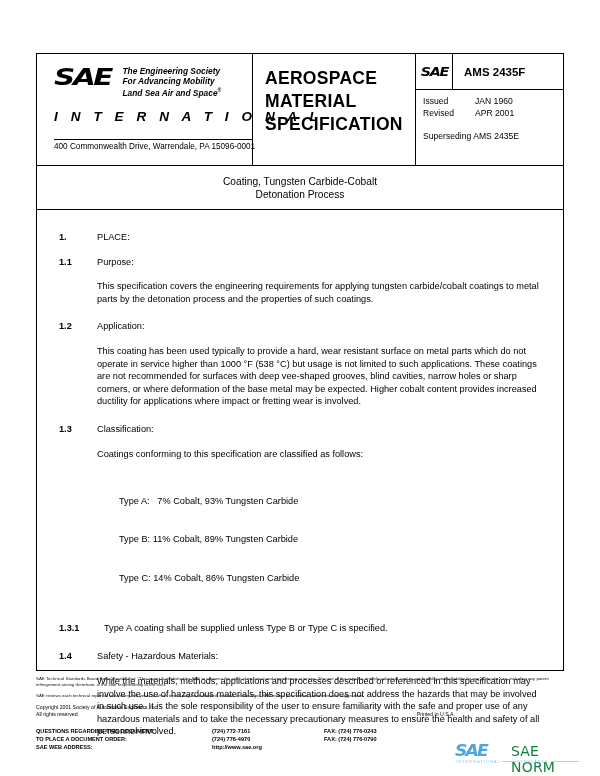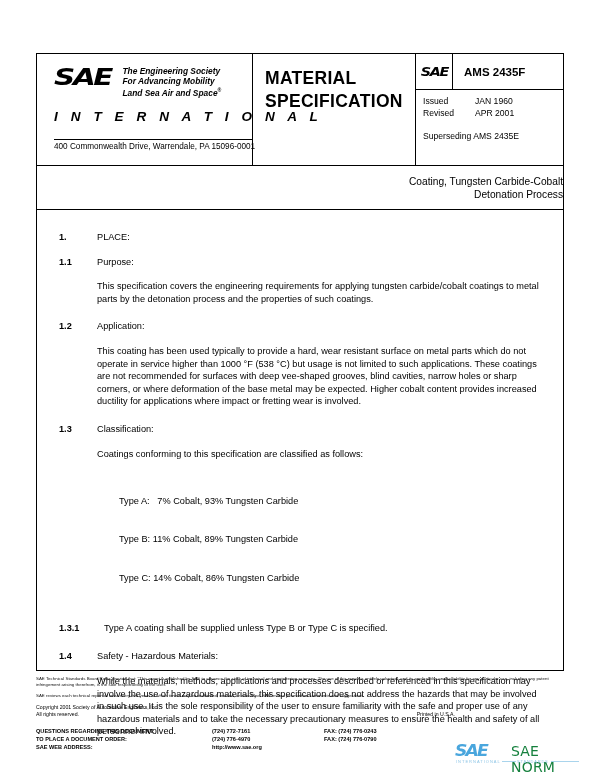--- a/index.html
+++ b/index.html
@@ -135,21 +135,21 @@
   .date-lbl { width: 52px; }
   .date-val { font-weight: normal; }
   .superseding { margin-top: 12px; font-size: 8.6px; }
 
   
   .subject {
     height: 44px;
     border-bottom: 1.5px solid #000;
     display: flex;
     flex-direction: column;
-    align-items: flex-end;
+    align-items: center;
     justify-content: center;
     font-size: 10.2px;
     line-height: 13px;
   }
 
   
   .body {
     padding: 21px 20px 0 22px;
     font-size: 9.2px;
     line-height: 12.6px;
@@ -267,20 +267,21 @@
             <span>The Engineering Society</span><br>
             <span>For Advancing Mobility</span><br>
             <span>Land Sea Air and Space</span><sup>®</sup>
           </span>
         </div>
         <div class="sae-intl">I N T E R N A T I O N A L</div>
         <div class="sae-addr">400 Commonwealth Drive, Warrendale, PA 15096-0001</div>
       </div>
 
       <div class="hdr-title">
+        <div>AEROSPACE</div>
         <div>MATERIAL</div>
         <div>SPECIFICATION</div>
       </div>
 
       <div class="hdr-right">
         <div class="hdr-num">
           <div class="hdr-num-logo">
             <span class="sae-mini">SAE</span>
           </div>
           <div class="hdr-num-val">AMS 2435F</div>

